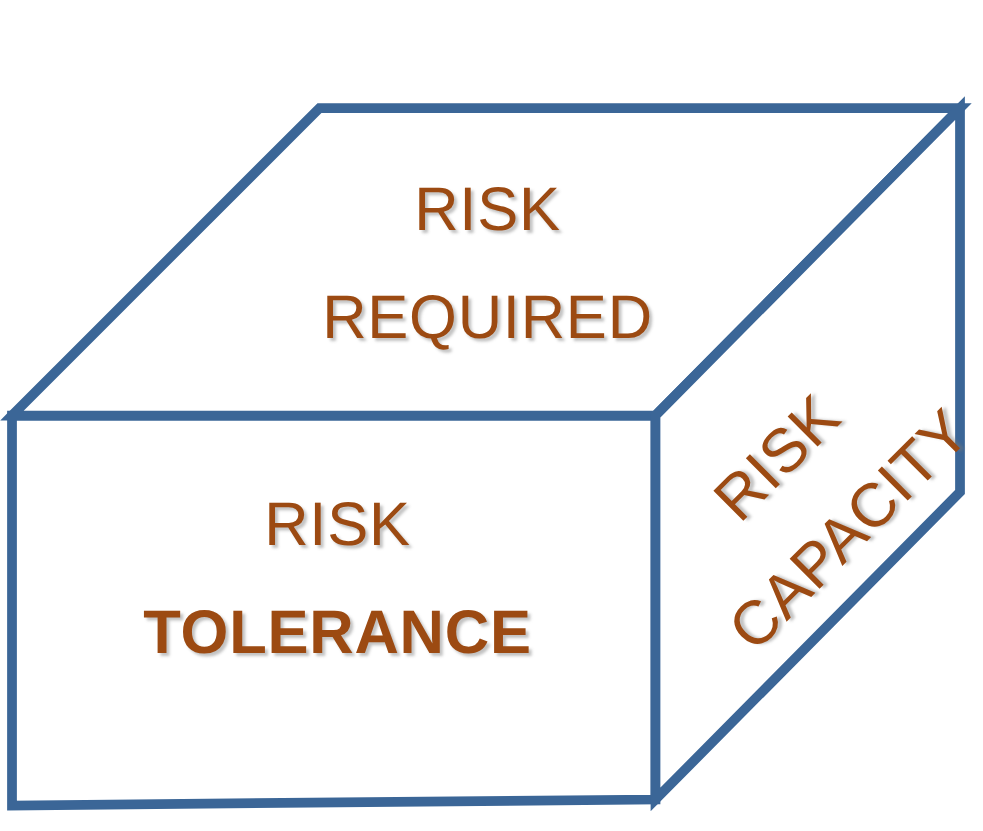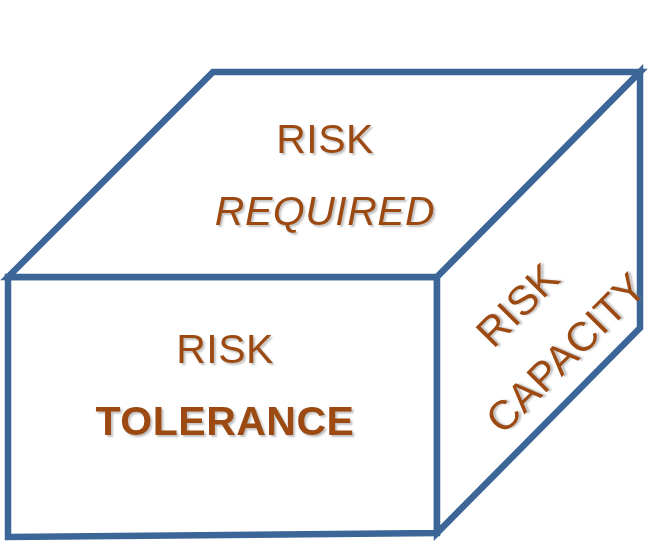--- a/index.html
+++ b/index.html
@@ -42,21 +42,20 @@
 
   
   #label-risk-required {
     left: 185px;
     top: 112px;
     width: 280px;
     font-size: 41px;
   }
   #label-risk-required .line-2 {
     margin-top: 18px;
-    font-style: italic;
   }
 
   
   #label-risk-tolerance {
     left: 85px;
     top: 322px;
     width: 280px;
     font-size: 41px;
   }
   #label-risk-tolerance .line-2 {

